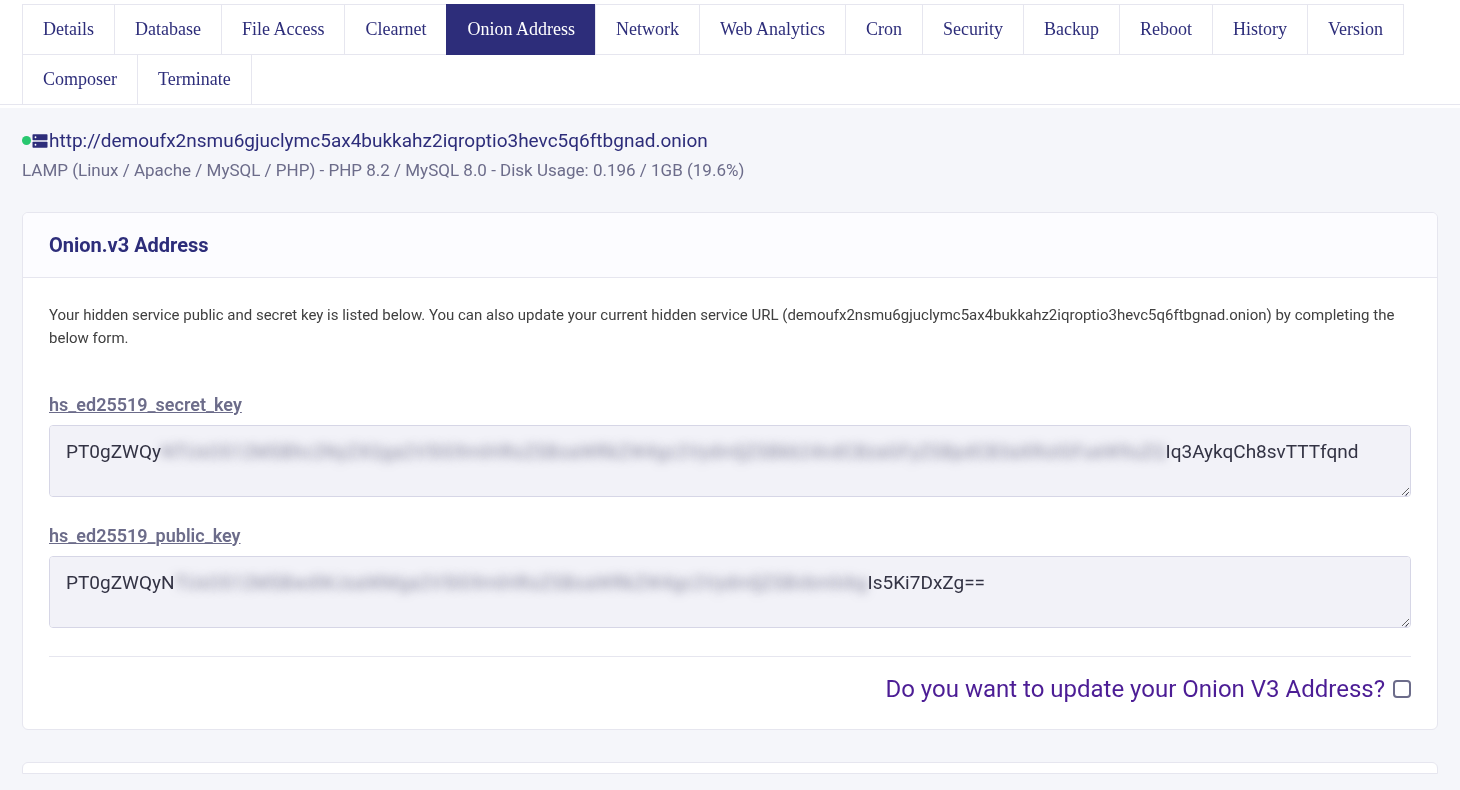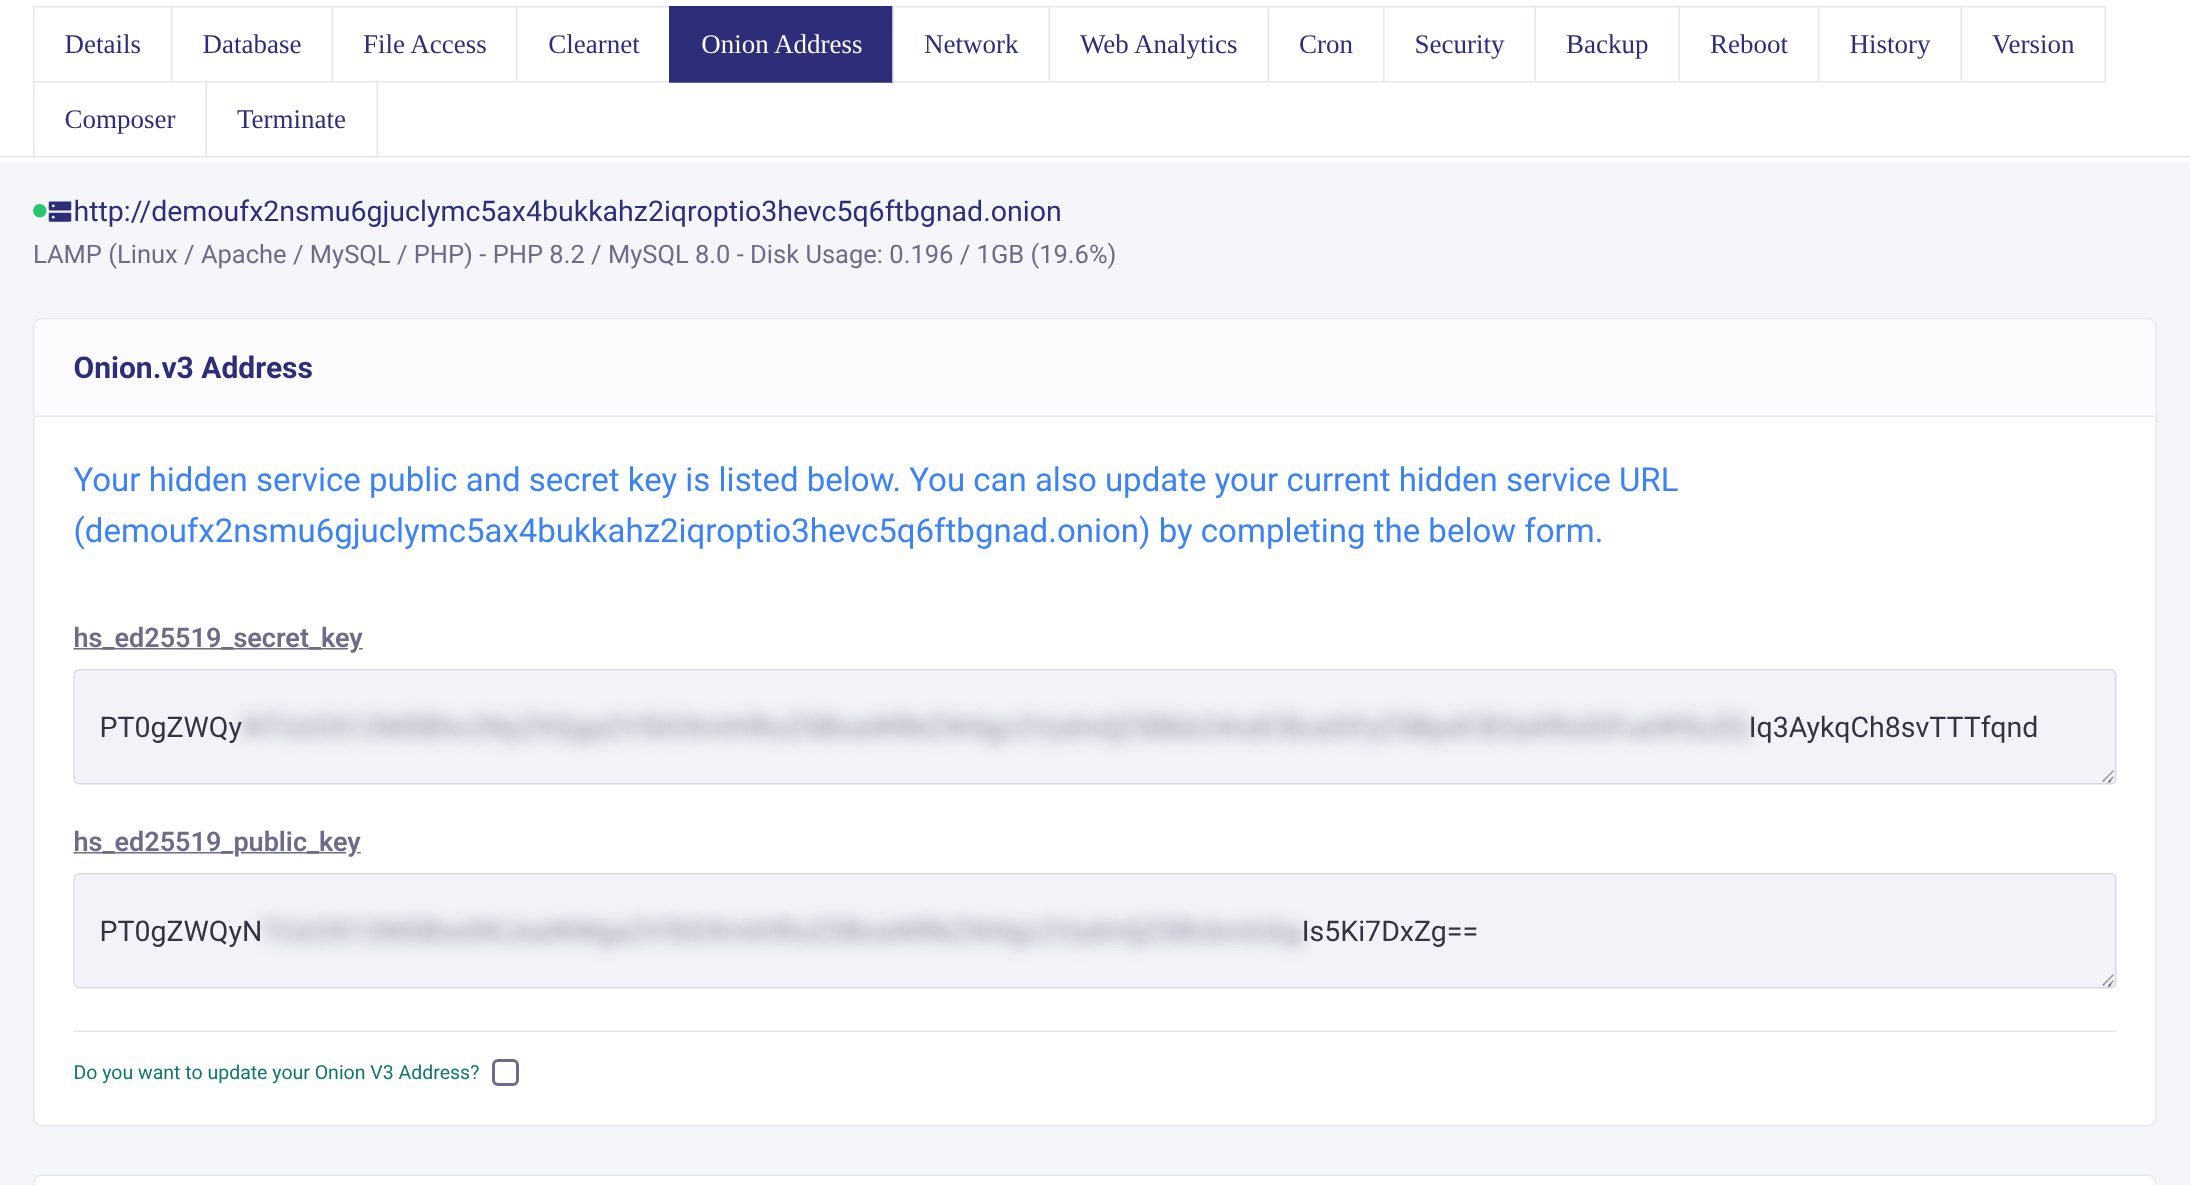--- a/index.html
+++ b/index.html
@@ -76,40 +76,40 @@
     }
     .panel-title {
       color: #2d2d7a;
       font-size: 20px;
       font-weight: 700;
     }
     .panel-body {
       padding: 26px;
     }
     .description {
-      color: #3b82f6;
-      font-size: 22px;
+      color: #404040;
+      font-size: 15px;
       line-height: 1.55;
     }
     .field-group { margin-top: 43px; }
     .field-group + .field-group { margin-top: 28px; }
     .field-label {
       color: #6c6c8a;
       font-size: 18px;
       font-weight: 600;
       text-decoration: underline;
       display: block;
       margin-bottom: 10px;
     }
     .key-box {
       width: 100%;
       border: 1px solid #d6d6e6;
       background: #f2f2f8;
       border-radius: 4px;
-      padding: 26px 16px;
+      padding: 14px 16px;
       font-size: 19px;
       color: #333344;
       resize: both;
       overflow: auto;
       min-height: 72px;
       font-family: inherit;
       position: relative;
     }
     .key-box .obscured {
       color: transparent;
@@ -131,22 +131,23 @@
     .key-box .resizer::after  { right:0; bottom:0; width:4px; height:1px; transform: rotate(-45deg); transform-origin: right bottom;}
     .divider {
       border: none;
       border-top: 1px solid #e6e6ef;
       margin: 28px 0 18px 0;
     }
     .update-row {
       display: flex;
       align-items: center;
       gap: 8px;
-      color: #0f766e;
-      font-size: 13px;
+      color: #4c1d95;
+      font-size: 24px;
+      justify-content: flex-end;
     }
     .update-checkbox {
       width: 18px;
       height: 18px;
       border: 2px solid #6c6c8a;
       border-radius: 4px;
       cursor: pointer;
       background: #fff;
     }
     .next-panel-stub {

